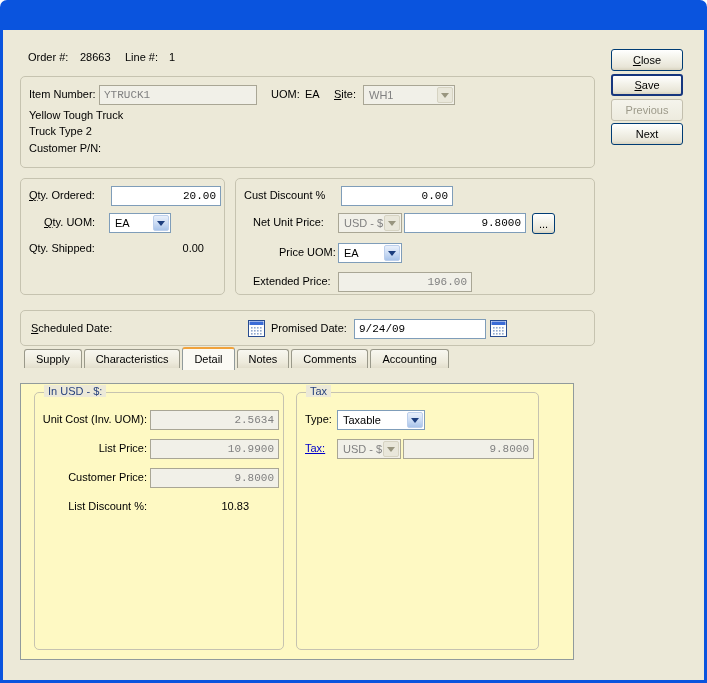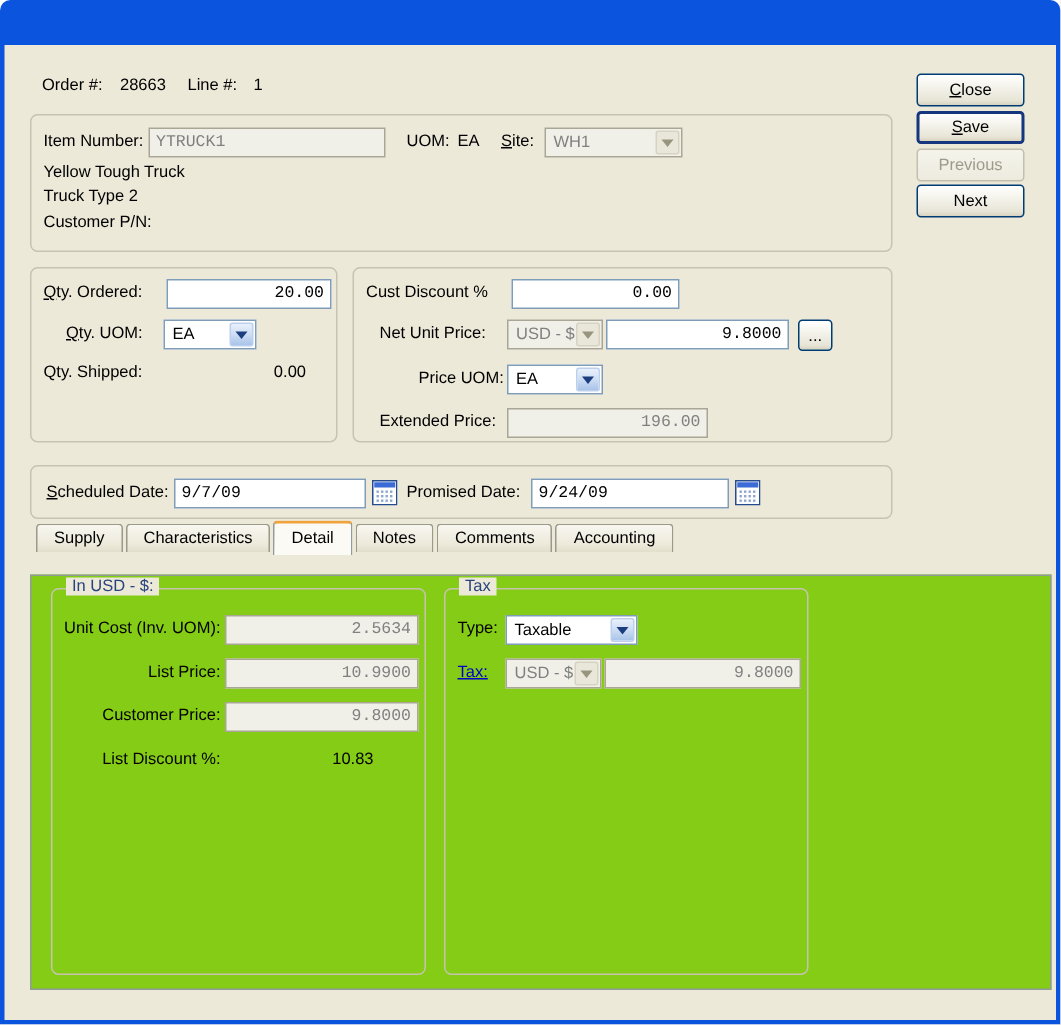--- a/index.html
+++ b/index.html
@@ -69,22 +69,22 @@
   
   .tabs { position:absolute; left:21px; top:317px; height:23px; display:flex;
           align-items:center; z-index:3; }
   .tab { height:19px; line-height:18px; padding:0 11px; margin-right:2px;
          border:1px solid #9A998A; border-bottom:none; border-radius:3px 3px 0 0;
          background:linear-gradient(180deg,#F8F7F0 0%,#EDEADB 70%,#E2DECC 100%);
          white-space:nowrap; cursor:default; }
   .tab.active { height:23px; line-height:20px; background:#FBFAF4;
                 border-color:#919B9C; border-top:2px solid #F0A23C; z-index:4; }
 
-  .tabpanel { position:absolute; left:17px; top:353px; width:681px; height:277px;
-              border:1px solid #919B9C; background:#84cc16; z-index:2; }
+  .tabpanel { position:absolute; left:17px; top:353px; width:554px; height:277px;
+              border:1px solid #919B9C; background:#fef9c3; z-index:2; }
 
   u { text-decoration:underline; }
 </style>
 </head>
 <body>
 
 <div class="window">
 
 
   <div class="client">
@@ -151,21 +151,20 @@
             <span class="combo-arrow"></span>
           </span>
       </div>
 
       <span class="lbl" style="left:17px;top:96px">Extended Price:</span>
       <input class="txt num ro" style="left: 102px; top: 93px; width: 134px; padding-left: 48px;" readonly="" value="196.00">
     </div>
 
     <div class="groupbox" style="left:17px;top:280px;width:575px;height:36px">
       <span class="lbl" style="left:10px;top:11px"><u>S</u>cheduled Date:</span>
-      <input class="txt" style="left: 95px; top: 8px; width: 128px;" value="9/7/09">
       <span class="calbtn" style="left:227px;top:9px">
         <svg width="17" height="17" viewBox="0 0 17 17">
           <rect x="0.5" y="0.5" width="16" height="16" fill="#FDFDFD" stroke="#274B8F"></rect>
           <rect x="1.5" y="1.5" width="14" height="3.5" fill="#3A6BD6"></rect>
           <g fill="#8FA7CE">
             <rect x="3" y="7" width="1.6" height="1.6"></rect>
               <rect x="6" y="7" width="1.6" height="1.6"></rect>
               <rect x="9" y="7" width="1.6" height="1.6"></rect>
               <rect x="12" y="7" width="1.6" height="1.6"></rect>
             <rect x="3" y="10" width="1.6" height="1.6"></rect>

